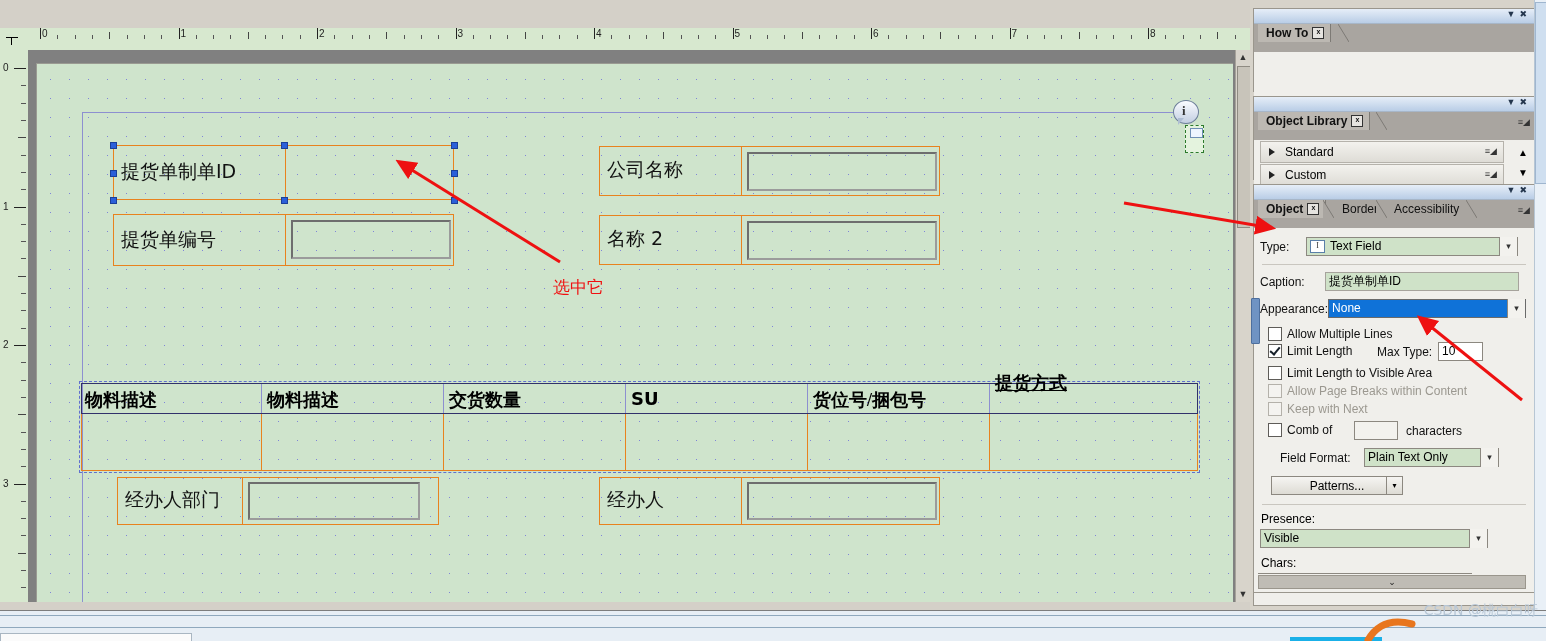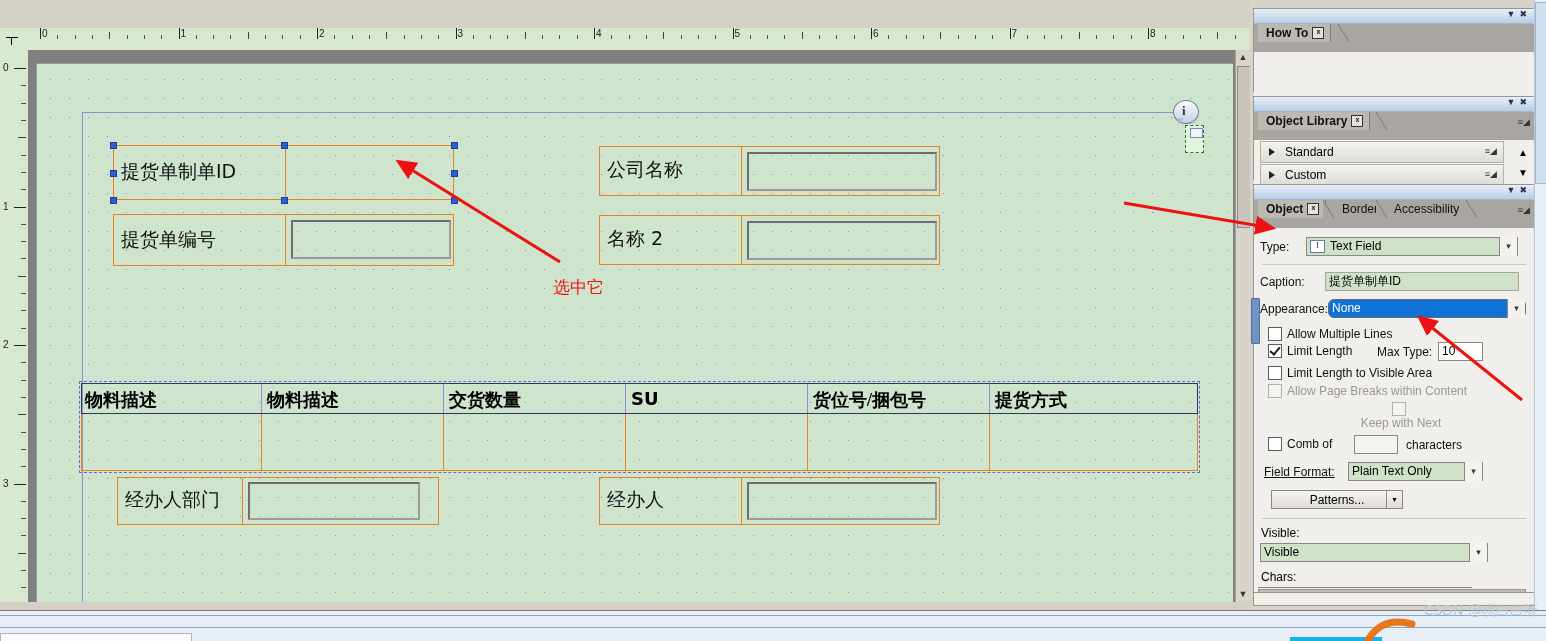--- a/index.html
+++ b/index.html
@@ -367,21 +367,21 @@
         <div class="colsepO" style="left:952px;top:350px;height:56px;"></div>
         <div class="colsepO" style="left:44px;top:350px;height:56px;"></div>
         <div class="colsepO" style="left:1160px;top:350px;height:56px;"></div>
         <div class="tblHdrLine" style="left:44px;top:406px;width:1117px;background:#e8821e;"></div>
 
         <div class="thcap" style="left:48px;top:324px;">物料描述</div>
         <div class="thcap" style="left:230px;top:324px;">物料描述</div>
         <div class="thcap" style="left:412px;top:324px;">交货数量</div>
         <div class="thcap" style="left:594px;top:324px;">SU</div>
         <div class="thcap" style="left:776px;top:324px;font-family:Liberation Serif, serif;">货位号/捆包号</div>
-        <div class="thcap" style="left:958px;top:324px;">提货方式</div>
+        <div class="thcap" style="left:958px;top:307px;text-decoration:underline;">提货方式</div>
 
         <div class="fld" style="left:80px;top:413px;width:322px;height:48px;"></div>
         <div class="fldsplit" style="left:205px;top:413px;height:48px;"></div>
         <div class="cap" style="left:88px;top:423px;">经办人部门</div>
         <div class="inputbox" style="left:211px;top:418px;width:172px;height:38px;"></div>
 
         <div class="fld" style="left:562px;top:413px;width:341px;height:48px;"></div>
         <div class="fldsplit" style="left:704px;top:413px;height:48px;"></div>
         <div class="cap" style="left:570px;top:423px;">经办人</div>
         <div class="inputbox" style="left:710px;top:418px;width:190px;height:38px;"></div>
@@ -507,21 +507,21 @@
 
         <div class="frow">
           <span class="flabel" style="width:65px;">Caption:</span>
           <div class="ctl" style="width:194px;border-color:#a6a39c;">
             <span>提货单制单ID</span>
           </div>
         </div>
 
         <div class="frow">
           <span class="flabel" style="width:76px;">Appearance:</span>
-          <div class="ctl blue" style="width:220px;border-radius:6px;">
+          <div class="ctl blue" style="width:220px;">
             <span>None</span>
             <span class="arrow" style="background:#f3f2ee;color:#333;">▾</span>
           </div>
         </div>
 
         <div class="cbrow" style="margin-top:8px;">
           <span class="cb"></span>
           <span>Allow Multiple Lines</span>
         </div>
 
@@ -539,54 +539,54 @@
         <div class="cbrow" style="margin-top:2px;">
           <span class="cb"></span>
           <span>Limit Length to Visible Area</span>
         </div>
 
         <div class="cbrow dim" style="margin-top:4px;">
           <span class="cb dim"></span>
           <span>Allow Page Breaks within Content</span>
         </div>
 
-        <div class="cbrow dim" style="margin-top:4px;flex-direction:column;">
+        <div class="cbrow dim" style="margin-top:4px;">
           <span class="cb dim"></span>
           <span>Keep with Next</span>
         </div>
 
         <div style="position:relative;height:22px;margin-top:5px;">
           <div class="cbrow" style="position:absolute;left:14px;top:2px;margin:0;">
             <span class="cb"></span>
             <span>Comb of</span>
           </div>
           <div class="ctl gray" style="position:absolute;left:100px;top:0;width:44px;">
             <span></span>
           </div>
           <span class="flabel" style="position:absolute;left:152px;top:3px;">characters</span>
         </div>
 
         <div class="frow" style="margin-top:4px;">
-          <span class="flabel" style="width:84px;margin-left:4px;text-decoration:underline;">Field Format:</span>
+          <span class="flabel" style="width:84px;margin-left:20px;">Field Format:</span>
           <div class="ctl" style="width:135px;">
             <span>Plain Text Only</span>
             <span class="arrow">▾</span>
           </div>
         </div>
 
         <div style="margin:8px 0 0 17px;">
           <div class="btn" style="width:132px;">
             <span>Patterns...</span>
             <span class="split">▾</span>
           </div>
         </div>
 
         <div class="hr" style="margin-top:9px;"></div>
 
-        <div class="blocktitle">Visible:</div>
+        <div class="blocktitle">Presence:</div>
         <div class="ctl" style="width:228px;margin:3px 0 0 6px;">
           <span>Visible</span>
           <span class="arrow">▾</span>
         </div>
 
         <div class="blocktitle" style="margin-top:8px;">Chars:</div>
         <div style="height:1px;background:#8c8880;margin:3px 6px 0 4px;width:214px;"></div>
         <div class="grayfield" style="width:268px;margin:1px 0 0 4px;">⌄</div>
       </div>
     </div>

